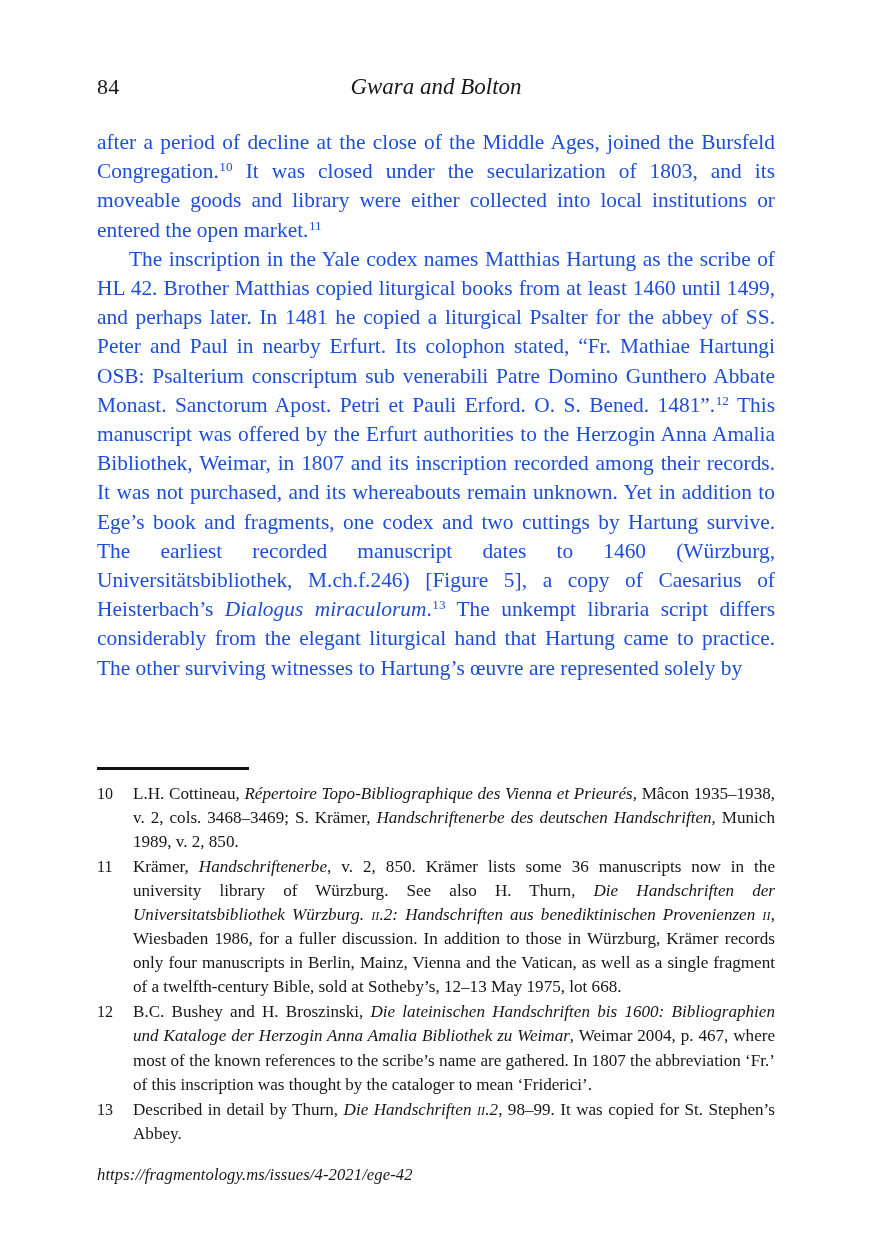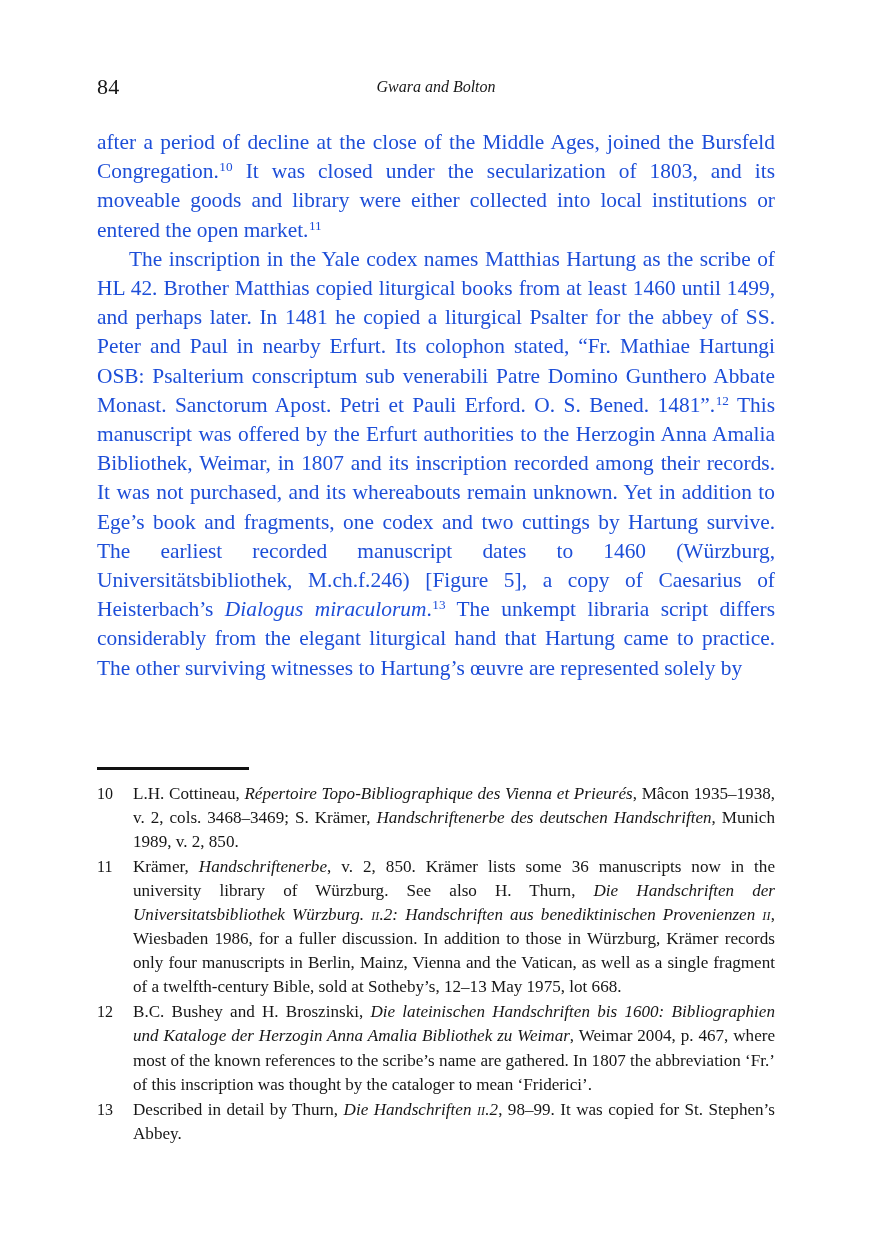--- a/index.html
+++ b/index.html
@@ -40,21 +40,21 @@
     letter-spacing: 0.2px;
     color: #171717;
   }
   .head-title {
     position: absolute;
     left: 0;
     top: 0;
     width: 678px;
     text-align: center;
     font-style: italic;
-    font-size: 16px;
+    font-size: 23px;
     line-height: 30px;
     color: #171717;
   }
 
   
   .body-block {
     position: absolute;
     left: 97px;
     top: 122px;
     width: 678px;
@@ -162,14 +162,15 @@
     <div class="footnote">
       <span class="fn-num">12</span>
       <span class="fn-text">B.C. Bushey and H. Broszinski, <i>Die lateinischen Handschriften bis 1600: Bibliographien und Kataloge der Herzogin Anna Amalia Bibliothek zu Weimar</i>, Weimar 2004, p. 467, where most of the known references to the scribe’s name are gathered. In 1807 the abbreviation ‘Fr.’ of this inscription was thought by the cataloger to mean ‘Friderici’.</span>
     </div>
     <div class="footnote">
       <span class="fn-num">13</span>
       <span class="fn-text">Described in detail by Thurn, <i>Die Handschriften <span class="sc">II</span>.2</i>, 98–99. It was copied for St. Stephen’s Abbey.</span>
     </div>
   </div>
 
+  <div class="footer-url">https://fragmentology.ms/issues/4-2021/ege-42</div>
 
 </div>
 
 </body></html>

